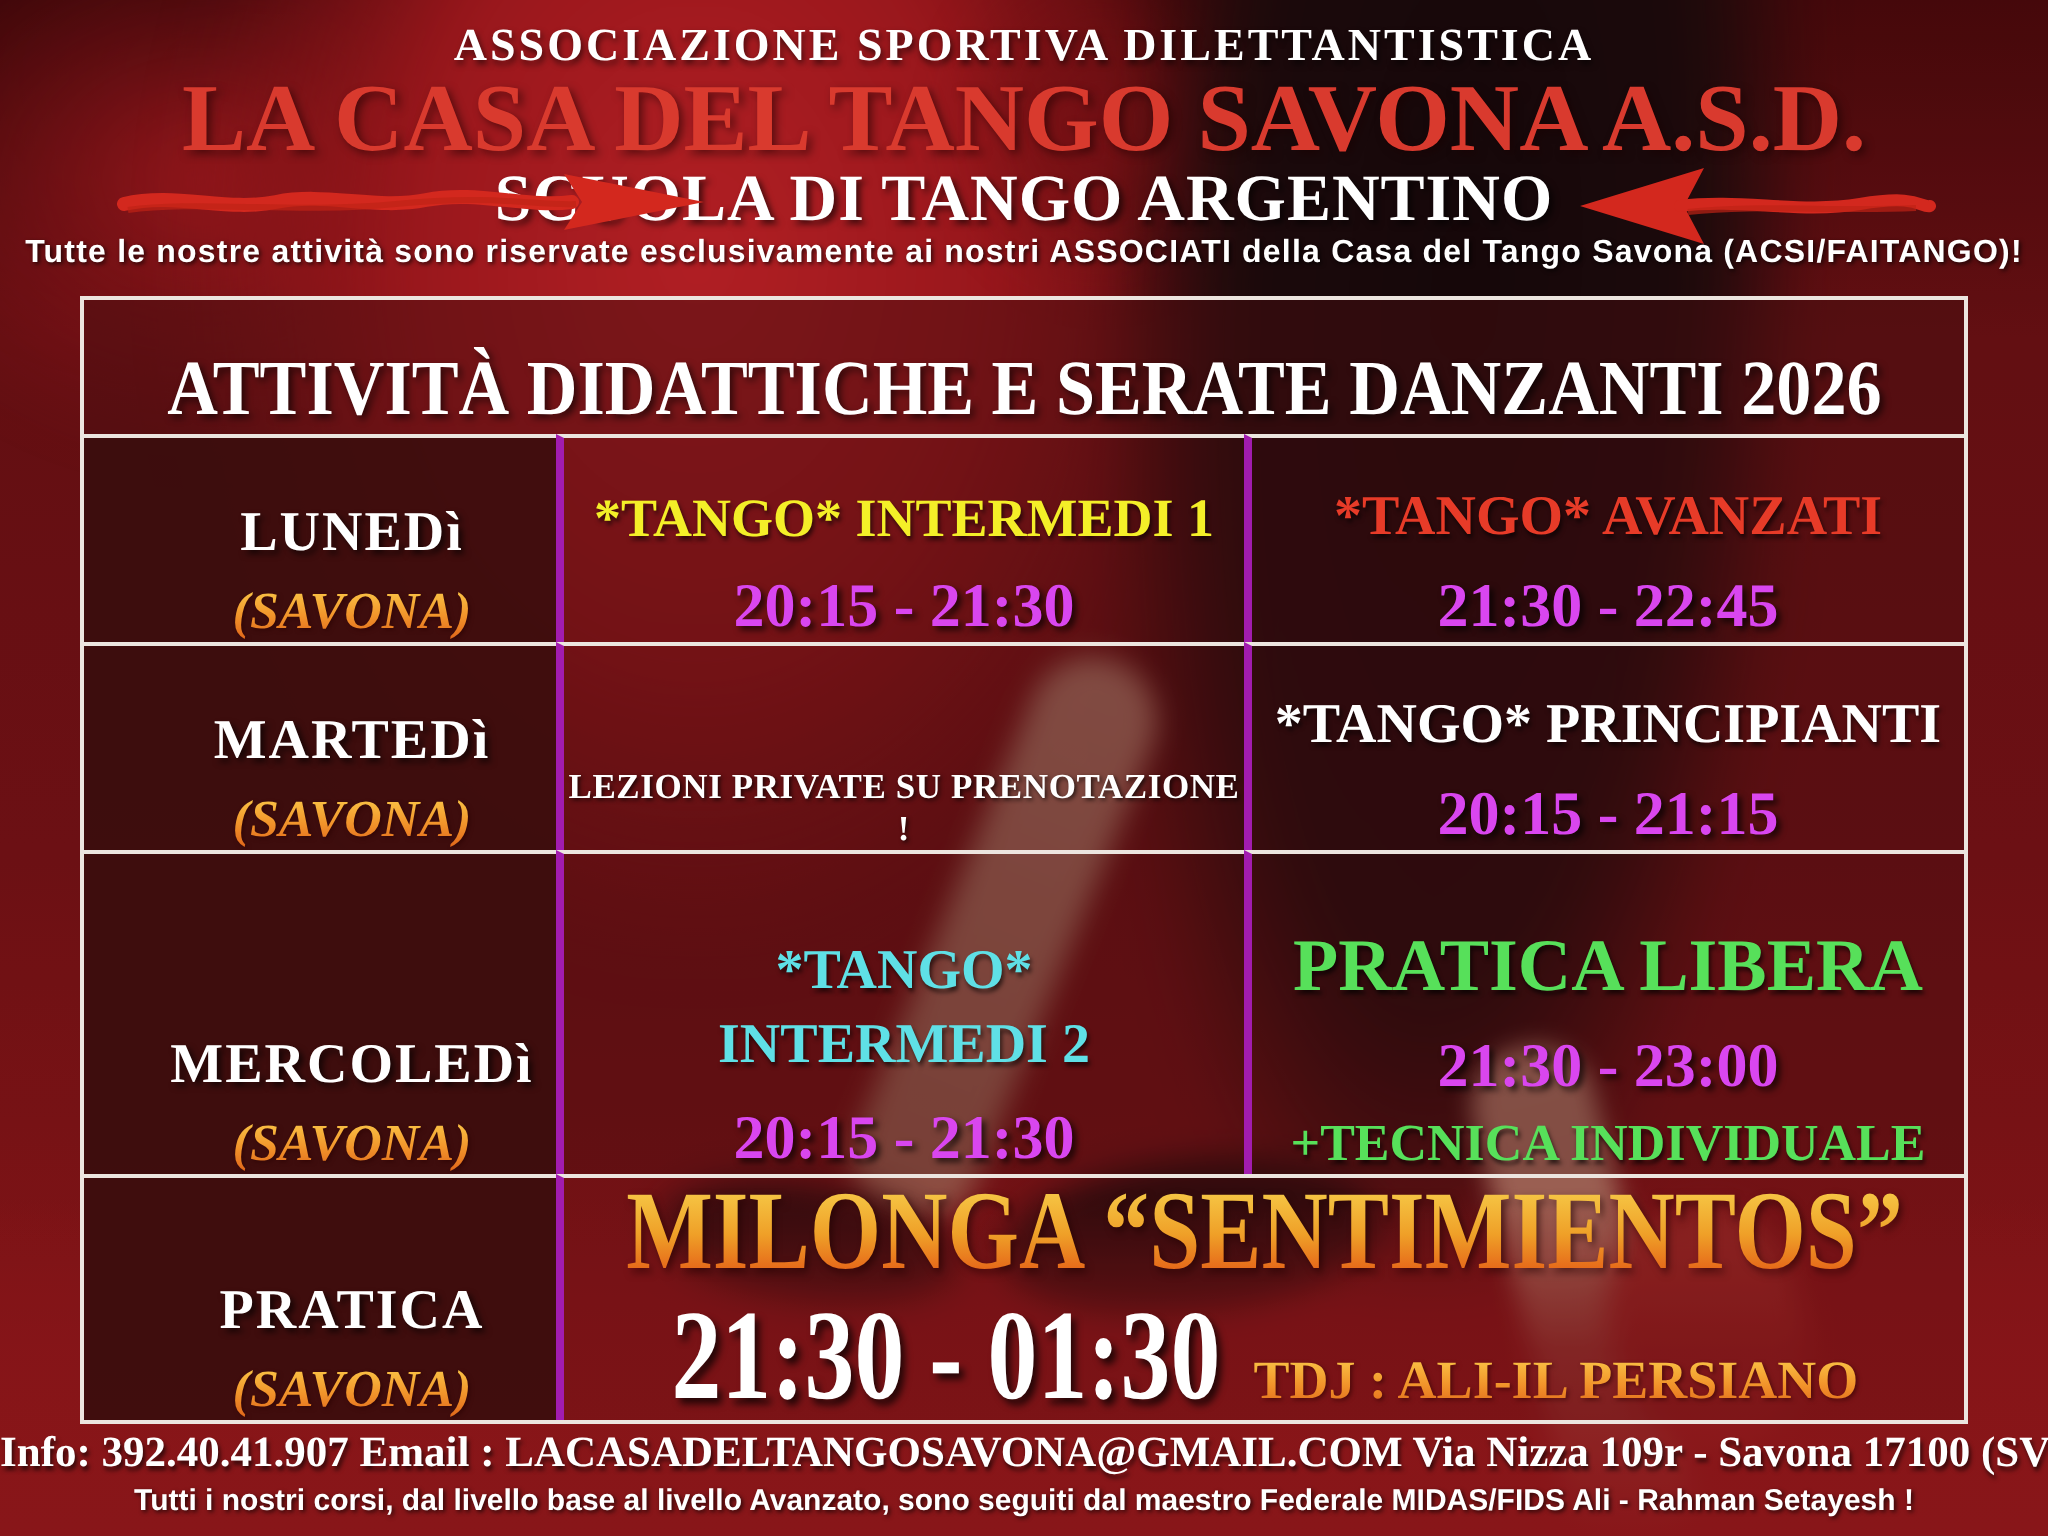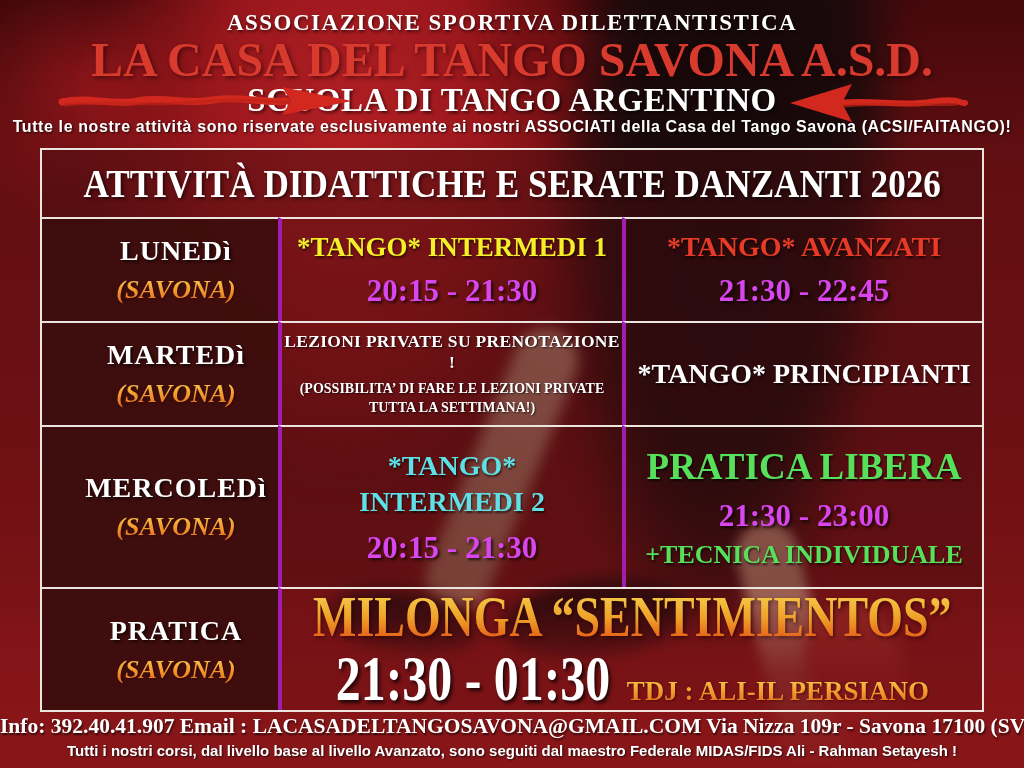--- a/index.html
+++ b/index.html
@@ -50,21 +50,21 @@
     color:#fff; letter-spacing:.6px; text-shadow:1px 1px 2px rgba(0,0,0,.7); white-space:nowrap; }
   .arrow { position:absolute; }
   .arrow-left { left:58px; top:84px; }
   .arrow-right { left:788px; top:80px; }
 
   
   .schedule { position:absolute; left:40px; top:148px; width:944px; height:564px;
     display:grid; grid-template-columns:236px 344px 360px;
     grid-template-rows:67px 104px 104px 162px 123px;
     border:2px solid #ece5df; box-sizing:border-box; }
-  .cell { display:flex; flex-direction:column; align-items:center; justify-content:center;
+  .cell { display:flex; flex-direction:column; align-items:center; justify-content:flex-end;
     text-align:center; box-sizing:border-box; overflow:hidden; }
   .bt { border-top:2px solid #ece5df; }
   .bl { border-left:4px solid #a21caf; }
   .c-head { grid-column:1/4; background:rgba(72,14,15,.5); }
   .c-day  { background:rgba(58,13,13,.93);padding-left:32px; }
   .c-mid  { background:rgba(72,14,15,.45); }
   .c-merged { grid-column:2/4; background:rgba(95,17,19,.3); }
 
   .head-text { font-size:39px; font-weight:bold; color:#fff; white-space:nowrap;
     display:inline-block; transform:scaleX(.9); text-shadow:2px 2px 4px rgba(0,0,0,.6); }
@@ -163,27 +163,24 @@
         <span class="title-red">*TANGO* AVANZATI</span>
         <span class="time">21:30 - 22:45</span>
       </div>
 
       <div class="cell c-day bt">
         <span class="day-name">MARTEDì</span>
         <span class="day-loc grad-or">(SAVONA)</span>
       </div>
       <div class="cell c-mid bt bl">
         <span class="priv-1">LEZIONI PRIVATE SU PRENOTAZIONE !</span>
-        <span class="priv-2">
-          <span>(POSSIBILITA’ DI FARE LE LEZIONI PRIVATE</span><br>
-          <span>TUTTA LA SETTIMANA!)</span>
-        </span>
       </div>
       <div class="cell c-mid bt bl">
         <span class="title-white">*TANGO* PRINCIPIANTI</span>
+        <span class="time">20:15 - 21:15</span>
       </div>
 
       <div class="cell c-day bt">
         <span class="day-name">MERCOLEDì</span>
         <span class="day-loc grad-or">(SAVONA)</span>
       </div>
       <div class="cell c-mid bt bl">
         <span class="title-cyan">*TANGO*</span>
         <span class="title-cyan">INTERMEDI 2</span>
         <span class="time">20:15 - 21:30</span>

